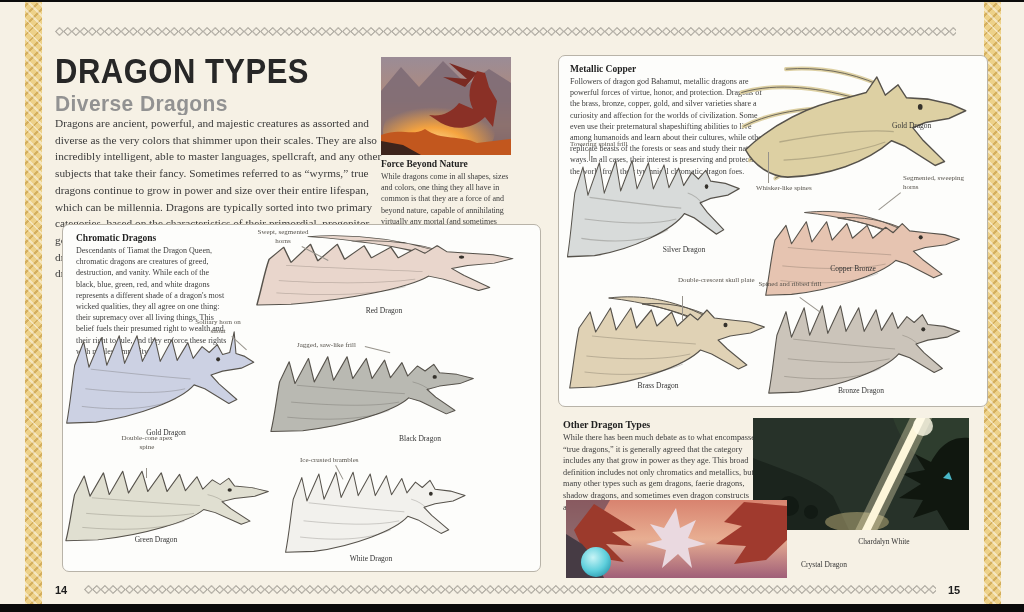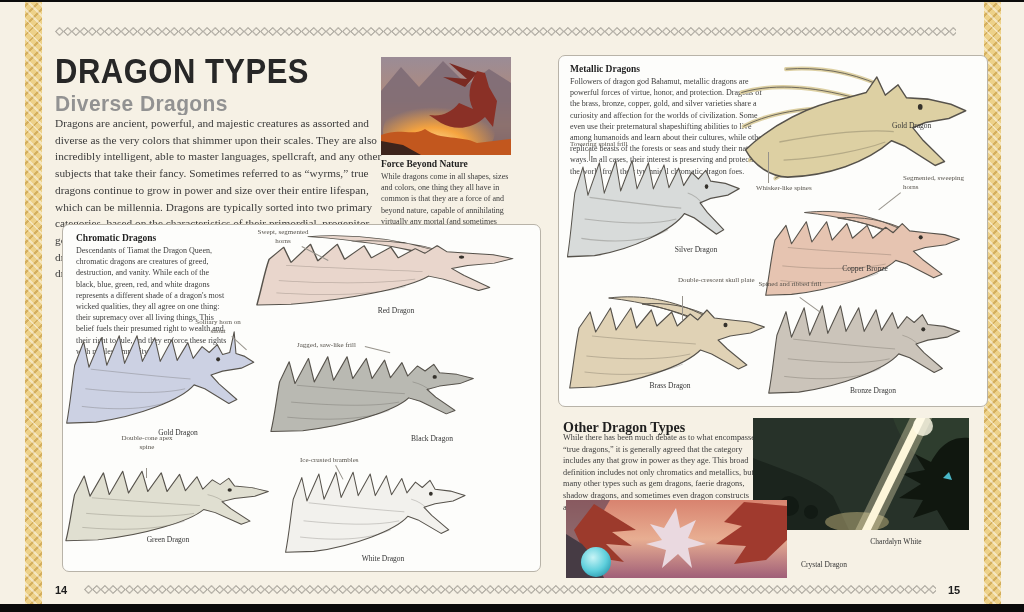--- a/index.html
+++ b/index.html
@@ -15,21 +15,21 @@
   .pagenum{position:absolute;font:bold 11px "Liberation Sans",sans-serif;color:#1e1e1e;}
   .title{position:absolute;font:bold 31px "Liberation Sans",sans-serif;letter-spacing:.5px;
          color:#272727;transform:scaleY(1.12);transform-origin:left top;white-space:nowrap;}
   .subtitle{position:absolute;font:bold 21px "Liberation Sans",sans-serif;letter-spacing:.4px;
          color:#929292;transform:scaleY(1.08);transform-origin:left top;white-space:nowrap;}
   .intro{position:absolute;font:11.3px/1.48 "Liberation Serif",serif;color:#3a3a3a;}
   .panel{position:absolute;background:#fdfdfb;border:1px solid #b8b3a8;border-radius:7px;}
   .hd{position:absolute;font:bold 9.5px/1.25 "Liberation Serif",serif;color:#1f1f1f;white-space:nowrap;}
   .bd{position:absolute;font:8px/1.4 "Liberation Serif",serif;color:#3d3d3d;}
   .lbl{position:absolute;font:7.5px "Liberation Serif",serif;color:#333;white-space:nowrap;padding-left:12px;}
-  .lbl.c{transform:translateX(-50%);margin-left:12px;}
+  .lbl.c{transform:translateX(-50%);}
   .ann{position:absolute;font:7px/1.3 "Liberation Serif",serif;color:#57534c;}
   .ann.c{text-align:center;transform:translateX(-50%);}
   .ld{position:absolute;border-top:1px solid #97938b;transform-origin:left top;}
   .dragon{position:absolute;}
   .art{position:absolute;overflow:hidden;}
   svg.fit{width:100%;height:100%;display:block;}
 </style>
 </head>
 <body>
 
@@ -141,21 +141,21 @@
 <div class="ld" style="left:147px;top:468px;width:10px;transform:rotate(90deg)"></div>
 
 <svg class="dragon" style="left:283px;top:465px;width:188px;height:90px" viewBox="0 0 220 100" preserveAspectRatio="none">
     <use href="#head-spiky" fill="#f2f1ed" style="color: rgb(242, 241, 237);"></use>
   </svg>
 <div class="lbl c" style="left:365px;top:554px">White Dragon</div>
 <div class="ann" style="left:300px;top:456px;white-space:nowrap">Ice-crusted brambles</div>
 <div class="ld" style="left:336px;top:465px;width:16px;transform:rotate(62deg)"></div>
 
 <div class="panel" style="left:558px;top:55px;width:428px;height:350px"></div>
-<div class="hd" style="left:570px;top:64px">Metallic Dragons</div>
+<div class="hd" style="left:570px;top:64px">Metallic Copper</div>
 <div class="bd" style="left:570px;top:76px;width:198px">Followers of dragon god Bahamut, metallic dragons are powerful forces of virtue, honor, and protection. Dragons of the brass, bronze, copper, gold, and silver varieties share a curiosity and affection for the worlds of civilization. Some even use their preternatural shapeshifting abilities to live among humanoids and learn about their cultures, while others replicate beasts of the forests or seas and study their natural ways. In all cases, their interest is preserving and protecting the world from their tyrannical chromatic dragon foes.</div>
 
 <svg class="dragon" style="left:737px;top:64px;width:233px;height:130px" viewBox="0 0 220 100" preserveAspectRatio="none">
     <use href="#head-whisker" fill="#ddd0a3" style="color: rgb(221, 208, 163);"></use>
   </svg>
 <div class="lbl" style="left:880px;top:121px">Gold Dragon</div>
 <div class="ann" style="left:756px;top:184px;white-space:nowrap">Whisker-like spines</div>
 <div class="ld" style="left:769px;top:152px;width:31px;transform:rotate(90deg)"></div>
 
 <svg class="dragon" style="left:565px;top:152px;width:180px;height:108px" viewBox="0 0 220 100" preserveAspectRatio="none">
@@ -179,21 +179,21 @@
 <div class="ann" style="left:678px;top:276px;width:88px">Double-crescent skull plate</div>
 <div class="ld" style="left:683px;top:296px;width:24px;transform:rotate(90deg)"></div>
 
 <svg class="dragon" style="left:766px;top:298px;width:200px;height:98px" viewBox="0 0 220 100" preserveAspectRatio="none">
     <use href="#head-spiky" fill="#cbc4ba" style="color: rgb(203, 196, 186);"></use>
   </svg>
 <div class="lbl c" style="left:855px;top:386px">Bronze Dragon</div>
 <div class="ann c" style="left:790px;top:280px;width:70px">Spined and ribbed frill</div>
 <div class="ld" style="left:800px;top:297px;width:26px;transform:rotate(36deg)"></div>
 
-<div class="hd" style="left:563px;top:419px;font-size:14px">Other Dragon Types</div>
+<div class="hd" style="left:563px;top:419px;font-size:10px">Other Dragon Types</div>
 <div class="bd" style="left:563px;top:432px;width:196px;font-size:8.3px">While there has been much debate as to what encompasses “true dragons,” it is generally agreed that the category includes any that grow in power as they age. This broad definition includes not only chromatics and metallics, but many other types such as gem dragons, faerie dragons, shadow dragons, and sometimes even dragon constructs and undead dragons like the dracolich and ghost dragon.</div>
 
 <div class="art" style="left:753px;top:418px;width:216px;height:112px">
   <svg class="fit" viewBox="0 0 216 112" preserveAspectRatio="none">
     <rect width="216" height="112" fill="#273229"></rect>
     <path d="M0 112 L0 40 C30 52 60 60 80 78 L96 112 Z" fill="#1b241d"></path>
     <path d="M216 0 L140 0 C150 30 170 50 216 64 Z" fill="#31402f" opacity=".8"></path>
     <path d="M216 112 L216 20 C196 18 186 30 178 44 L162 36 L172 52 L150 56 L168 66 L146 80 L170 82 L160 100 L184 92 L196 112 Z" fill="#10170f"></path>
     <ellipse cx="104" cy="104" rx="32" ry="10" fill="#d8c58a" opacity=".45"></ellipse>
     <g transform="rotate(26 168 0)">

